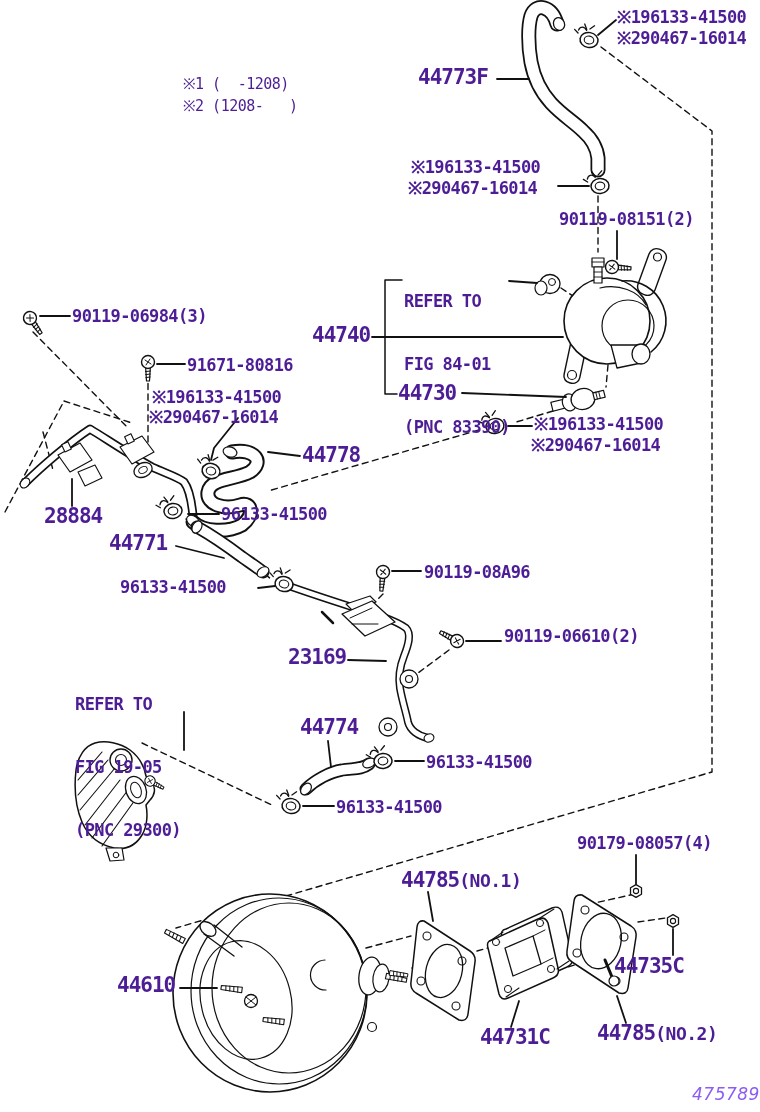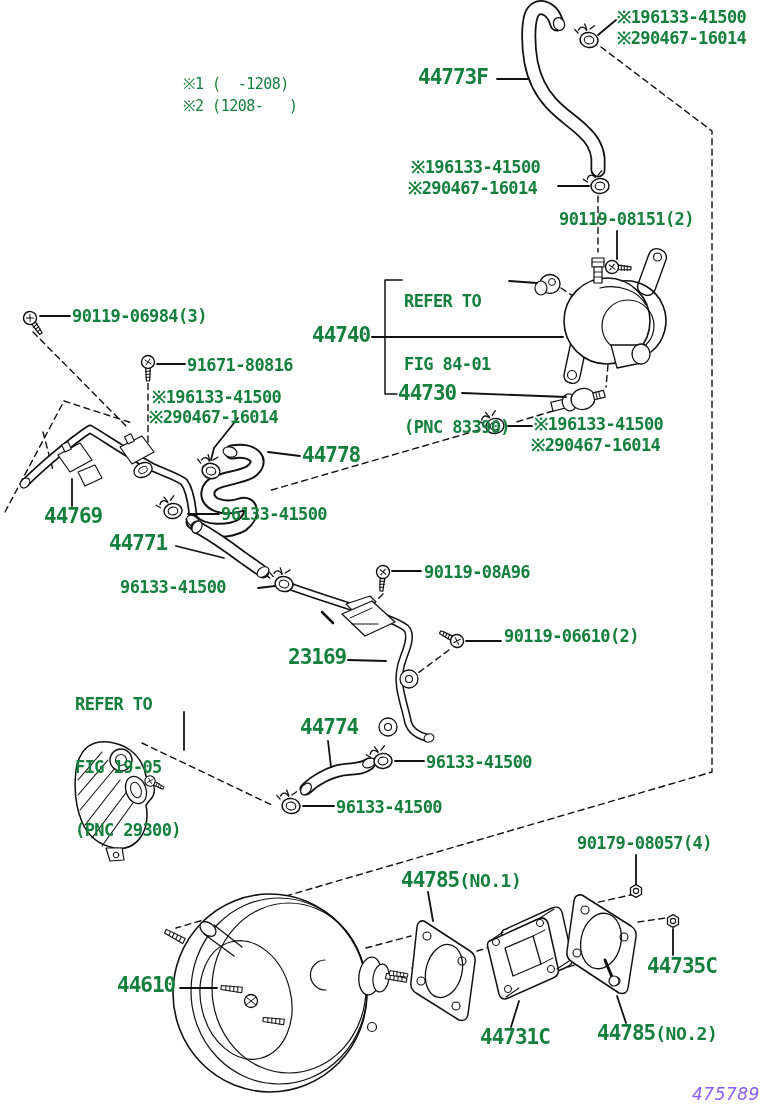--- a/index.html
+++ b/index.html
@@ -5,21 +5,21 @@
   html,body { margin:0; padding:0; background:#fff; }
   .stage {
     position:relative; width:760px; height:1112px; background:#ffffff;
     overflow:hidden;
     font-family:"DejaVu Sans Mono","Liberation Mono",monospace;
     color:#111;
   }
   .art { position:absolute; left:0; top:0; }
   .lbl {
     position:absolute; font-weight:bold; font-size:17px;
-    letter-spacing:-0.6px; line-height:1.1; white-space:pre; color:#15803d;
+    letter-spacing:-0.6px; line-height:1.1; white-space:pre; color:#4c1d95;
   }
   .lbl-lg { font-size:21px; letter-spacing:-1px;text-align:right; }
   .lbl-sm { font-weight:normal; font-size:15px; letter-spacing:-0.5px; }
   .suffix { font-size:18px; letter-spacing:-0.5px; }
   .refer { line-height:21px; }
   .code {
     position:absolute; font-family:"DejaVu Sans",sans-serif; font-weight:normal;
     font-size:17px; color:#8b5cf6; letter-spacing:0.5px;font-style:italic;
   }
 </style>
@@ -303,21 +303,21 @@
 
   <div class="lbl" style="left:72px;  top:307px">90119-06984(3)</div>
   <div class="lbl" style="left:187px; top:356px">91671-80816</div>
   <div class="lbl" style="left:152px; top:388px">※196133-41500</div>
   <div class="lbl" style="left:149px; top:408px">※290467-16014</div>
 
   <div class="lbl lbl-lg" style="left:302px; top:444px">44778</div>
   <div class="lbl" style="left:534px; top:415px">※196133-41500</div>
   <div class="lbl" style="left:531px; top:436px">※290467-16014</div>
 
-  <div class="lbl lbl-lg" style="left:44px;  top:505px">44769</div>
+  <div class="lbl lbl-lg" style="left:44px;  top:505px">28884</div>
   <div class="lbl" style="left:221px; top:505px">96133-41500</div>
   <div class="lbl lbl-lg" style="left:109px; top:532px">44771</div>
   <div class="lbl" style="left:120px; top:578px">96133-41500</div>
 
   <div class="lbl" style="left:424px; top:563px">90119-08A96</div>
   <div class="lbl" style="left:504px; top:627px">90119-06610(2)</div>
   <div class="lbl lbl-lg" style="left:288px; top:646px">23169</div>
 
   <div class="lbl refer" style="left:75px; top:652px">
     <div>REFER TO</div>
@@ -326,21 +326,21 @@
   </div>
 
   <div class="lbl lbl-lg" style="left:300px; top:716px">44774</div>
   <div class="lbl" style="left:426px; top:753px">96133-41500</div>
   <div class="lbl" style="left:336px; top:798px">96133-41500</div>
 
   <div class="lbl" style="left:577px; top:834px">90179-08057(4)</div>
 
   <div class="lbl lbl-lg" style="left:401px; top:869px"><span>44785</span><span class="suffix">(NO.1)</span></div>
 
-  <div class="lbl lbl-lg" style="left:647px; top:955px">44735C</div>
+  <div class="lbl lbl-lg" style="left:614px; top:955px">44735C</div>
   <div class="lbl lbl-lg" style="left:117px; top:974px">44610</div>
   <div class="lbl lbl-lg" style="left:480px; top:1026px">44731C</div>
 
   <div class="lbl lbl-lg" style="left:597px; top:1022px"><span>44785</span><span class="suffix">(NO.2)</span></div>
 
   <div class="code" style="left:692px; top:1084px">475789E</div>
 
 </div>
 
 </body></html>

